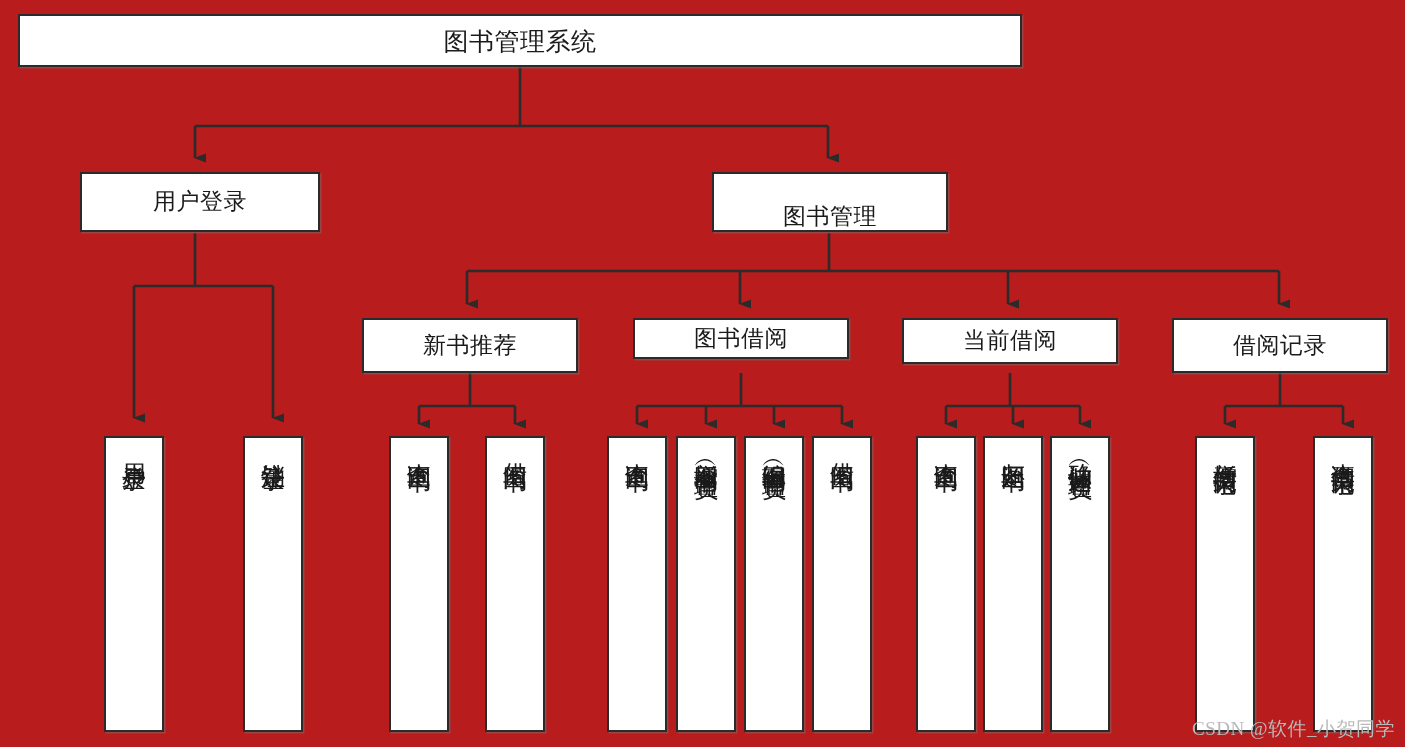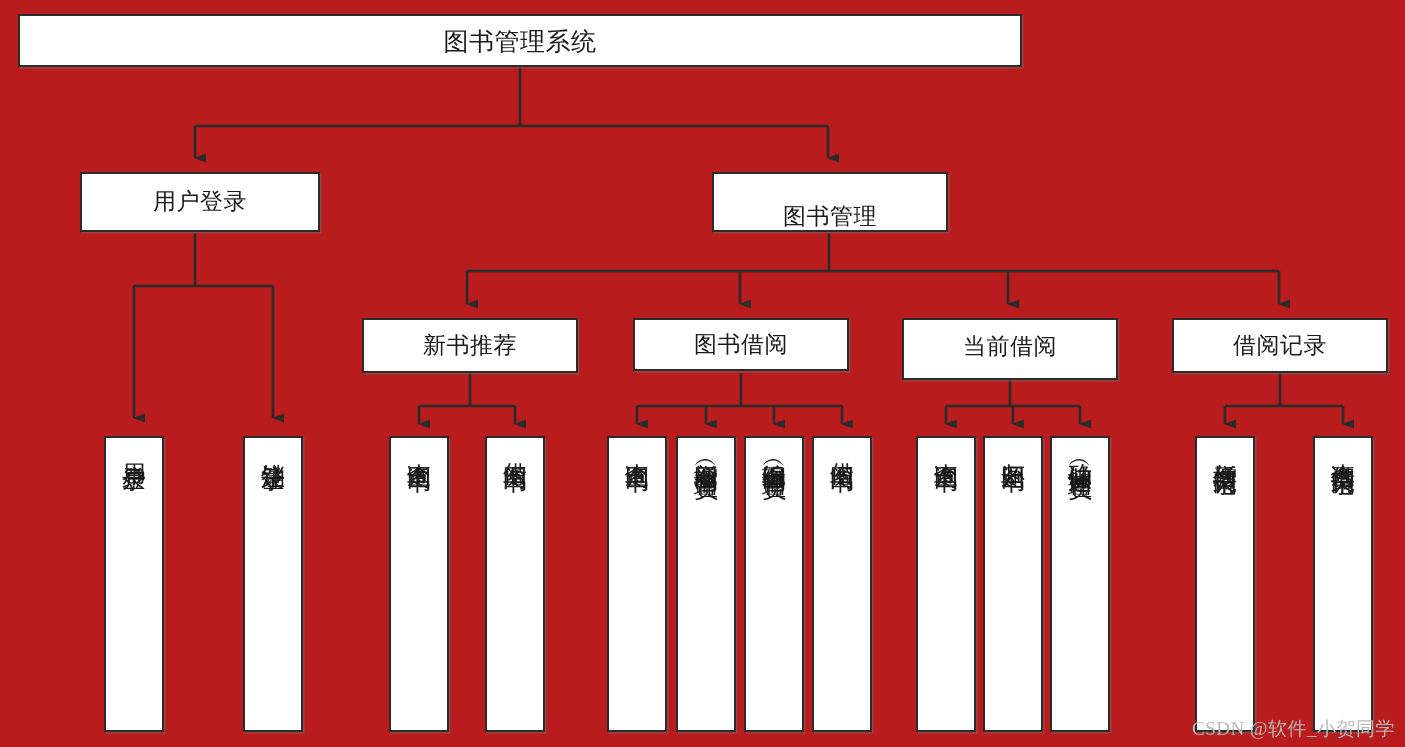--- a/index.html
+++ b/index.html
@@ -136,25 +136,25 @@
   </div>
 
   <div class="node h" style="left:712px; top:172px; width:236px; height:60px;align-items:flex-end;">
     <span class="label">图书管理</span>
   </div>
 
   <div class="node h" style="left:362px; top:318px; width:216px; height:55px;align-items:center;">
     <span class="label">新书推荐</span>
   </div>
 
-  <div class="node h" style="left:633px; top:318px; width:216px; height:53px;">
+  <div class="node h" style="left:633px; top:318px; width:216px; height:41px;">
     <span class="label">图书借阅</span>
   </div>
 
-  <div class="node h" style="left:902px; top:318px; width:216px; height:62px;font-family:Liberation Mono, monospace;">
+  <div class="node h" style="left:902px; top:318px; width:216px; height:46px;">
     <span class="label">当前借阅</span>
   </div>
 
   <div class="node h" style="left:1172px; top:318px; width:216px; height:55px;">
     <span class="label">借阅记录</span>
   </div>
 
   <div class="node v" style="left:104px; top:436px; width:60px; height:296px;">
     <span class="label">用户登录</span>
   </div>

